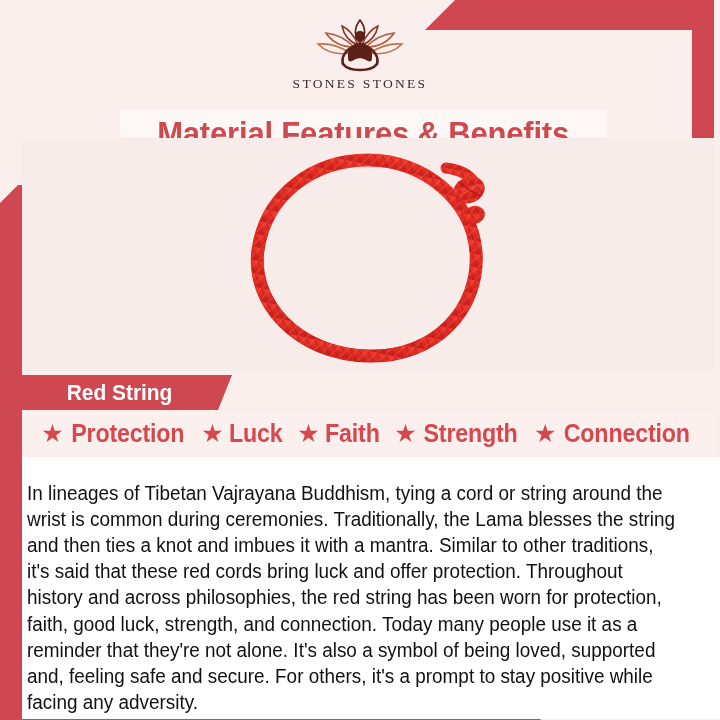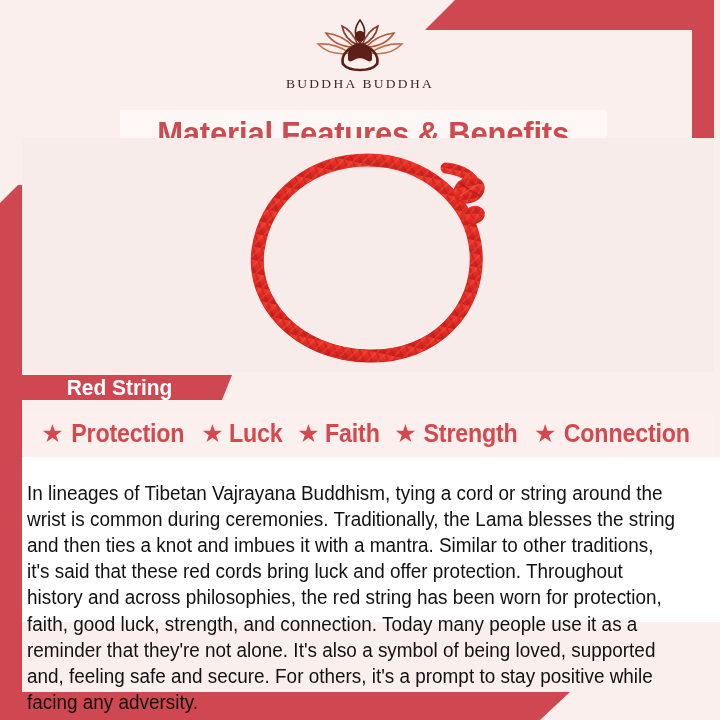--- a/index.html
+++ b/index.html
@@ -113,21 +113,21 @@
   .bracelet {
     position: absolute;
     top: 8px; left: 50%;
     transform: translateX(-50%);
   }
 
   
   .ribbon {
     position: absolute;
     top: 375px; left: 22px;
-    height: 25px;
+    height: 35px;
     min-width: 210px;
     background: #cf4750;
     clip-path: polygon(0px 0px, 210px 0px, 196px 35px, 0px 35px);
     display: flex;
     align-items: center;
     text-align: center;
   }
   .ribbon-text {
     color: #ffffff;
     font-family: "Liberation Sans Narrow", "Liberation Sans", sans-serif;
@@ -167,21 +167,21 @@
     font-size: 25px;
     transform: scaleX(0.93);
     letter-spacing: -0.2px;
   }
   .feature + .feature { margin-left: 9px; }
 
   
   .copy-panel {
     position: absolute;
     top: 457px; left: 22px;
-    width: 698px; height: 165px;
+    width: 698px; height: 262px;
     background: #ffffff;
   }
   .copy-text {
     position: absolute;
     top: 3px; left: 5px;
     width: 672px;
     font-family: "Liberation Sans Narrow", "Liberation Sans", sans-serif;
     font-size: 19.6px;
     font-weight: 400;
     line-height: 26.2px;
@@ -216,21 +216,21 @@
       <g fill="#5c2019">
         <circle cx="52" cy="22" r="5.2"></circle>
         <path d="M52 29 C44 29 40 35 40 41 L40 45 C40 47 42 48 44 47 L48 45 C50 44 54 44 56 45 L60 47 C62 48 64 47 64 45 L64 41 C64 35 60 29 52 29 Z"></path>
       </g>
       <g fill="none" stroke="#5c2019" stroke-width="2.6" stroke-linecap="round">
         <path d="M46 33 C38 35 33 43 35 50"></path>
         <path d="M58 33 C66 35 71 43 69 50"></path>
         <path d="M35 50 C38 54 45 56 52 56 C59 56 66 54 69 50"></path>
       </g>
     </svg>
-    <span class="logo-word">BUDDHA BUDDHA</span>
+    <span class="logo-word">STONES STONES</span>
   </div>
 
   <div class="title-banner">
     <span class="title-text">Material Features &amp; Benefits</span>
   </div>
 
   <div class="photo-zone">
     <svg class="bracelet" width="300" height="226" viewBox="0 0 300 226">
       <defs>
         <linearGradient id="cordGrad" x1="0" y1="0" x2="0" y2="1">

